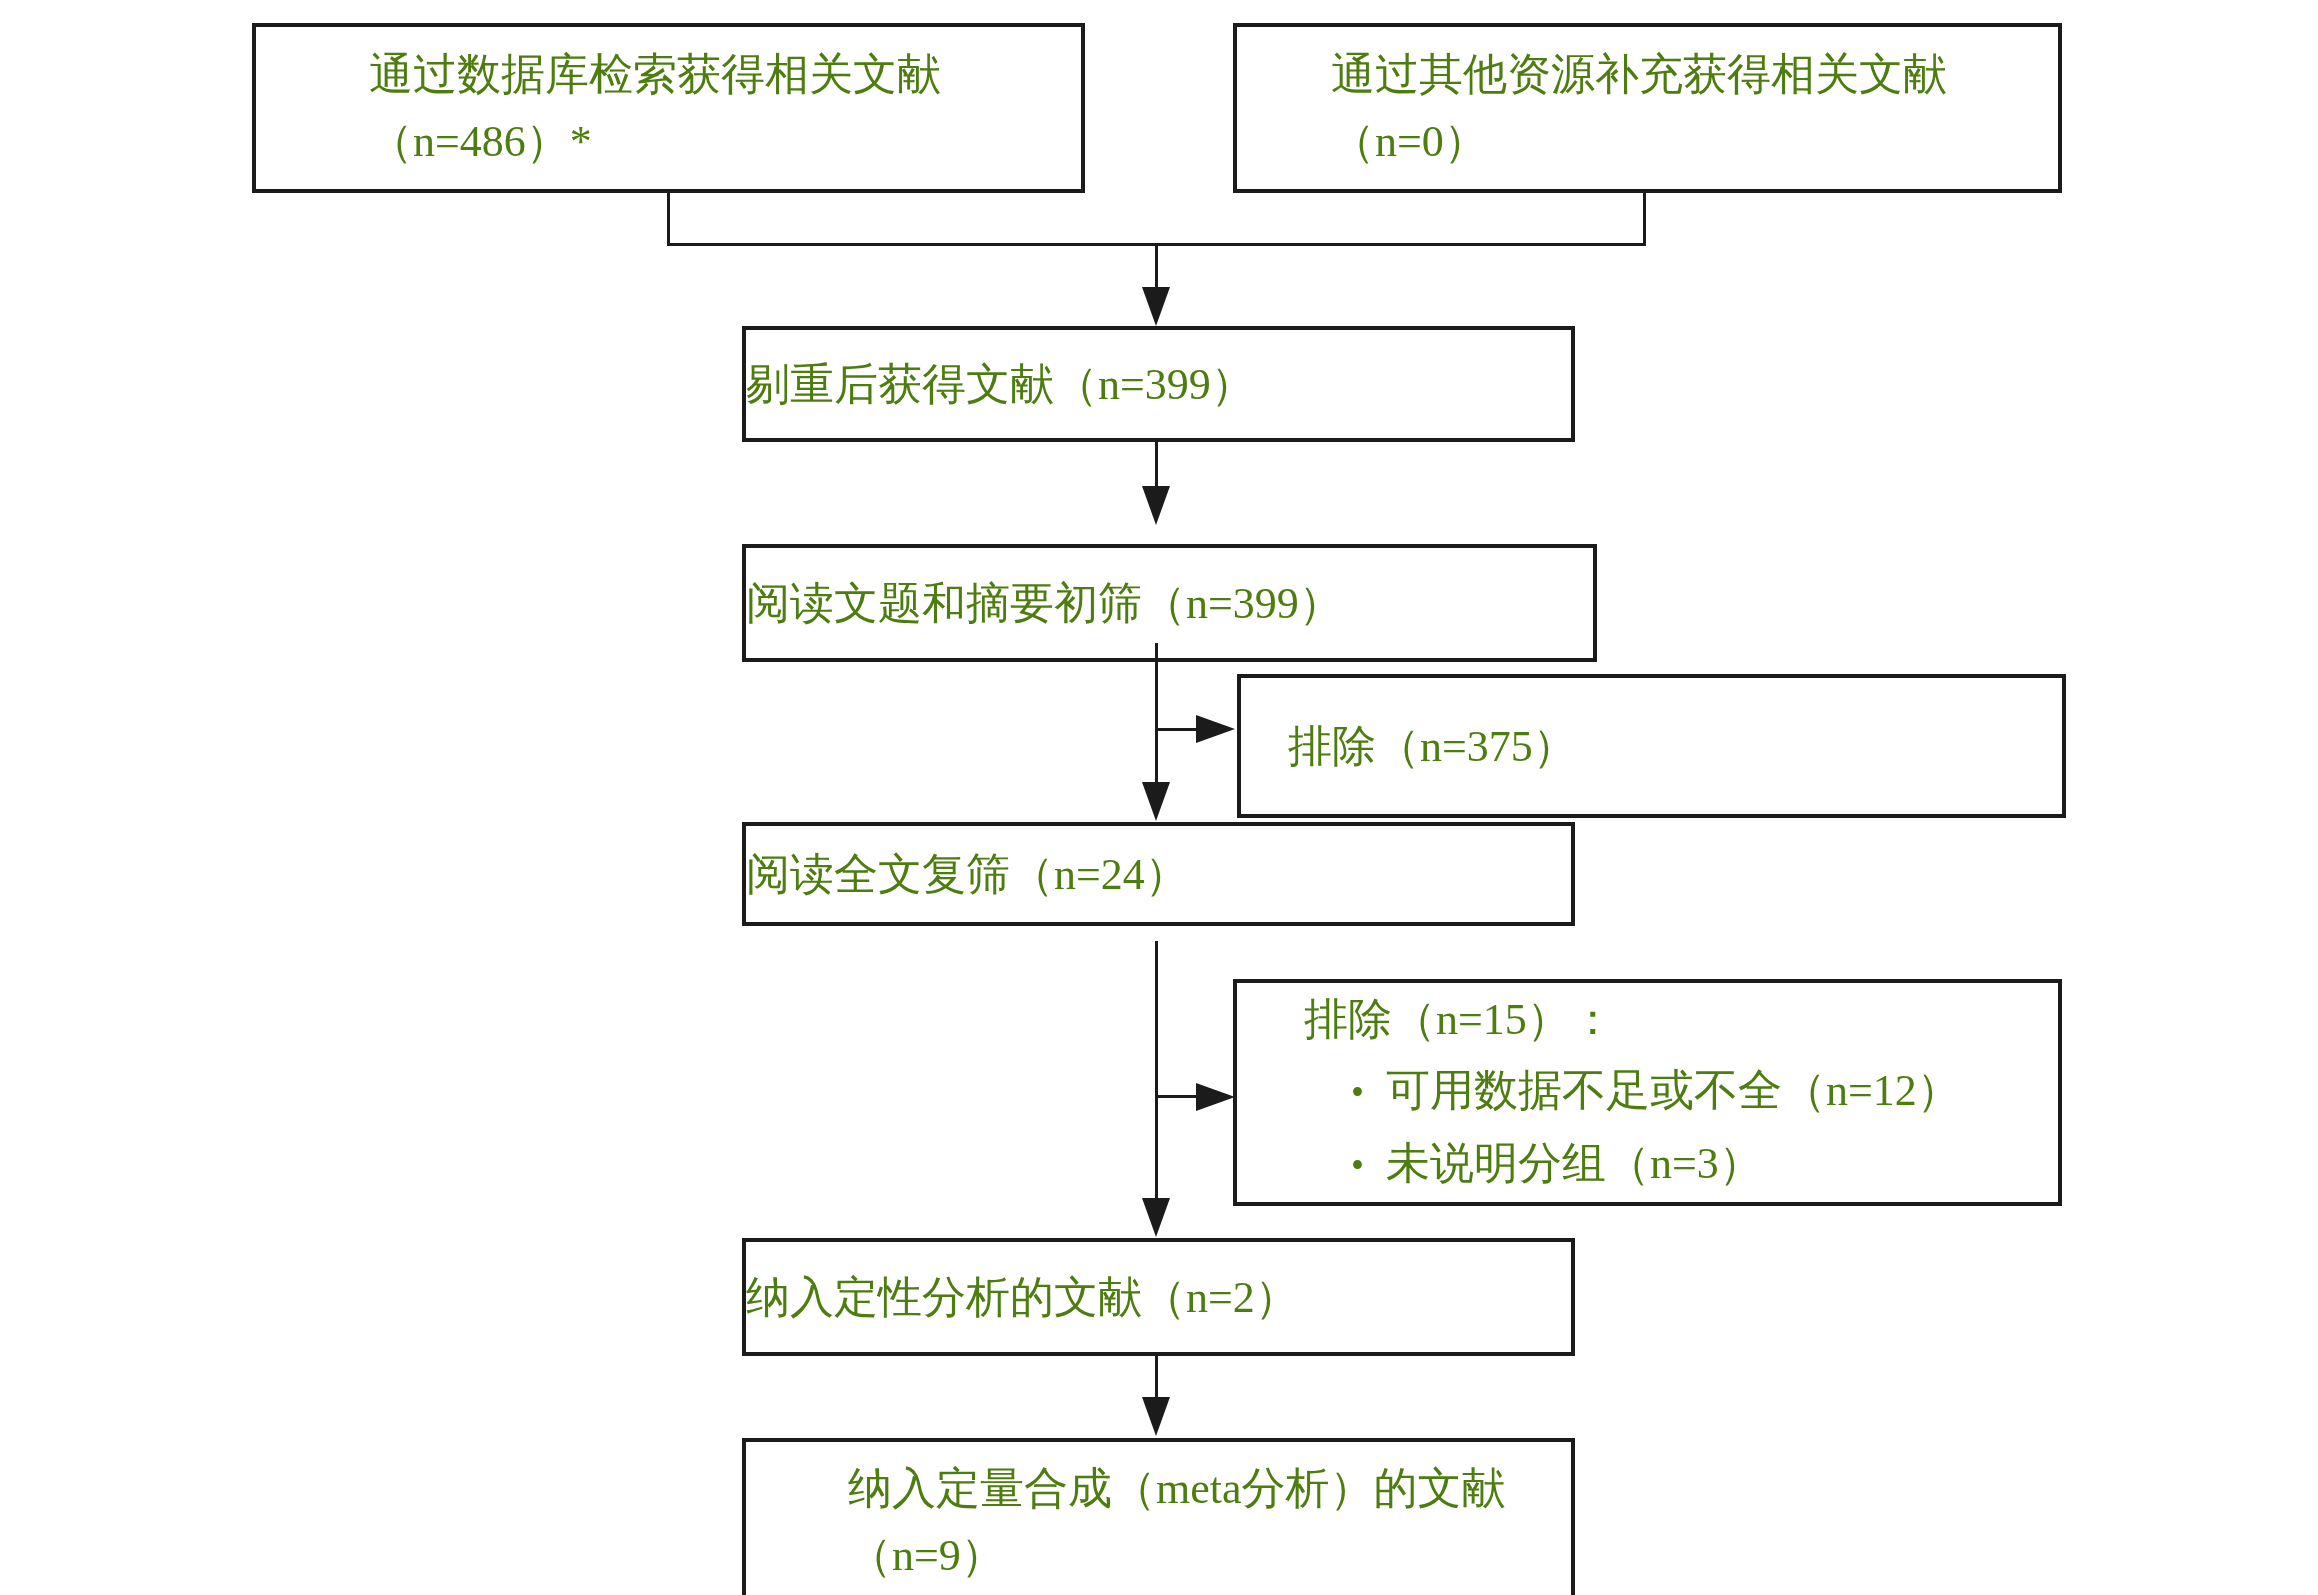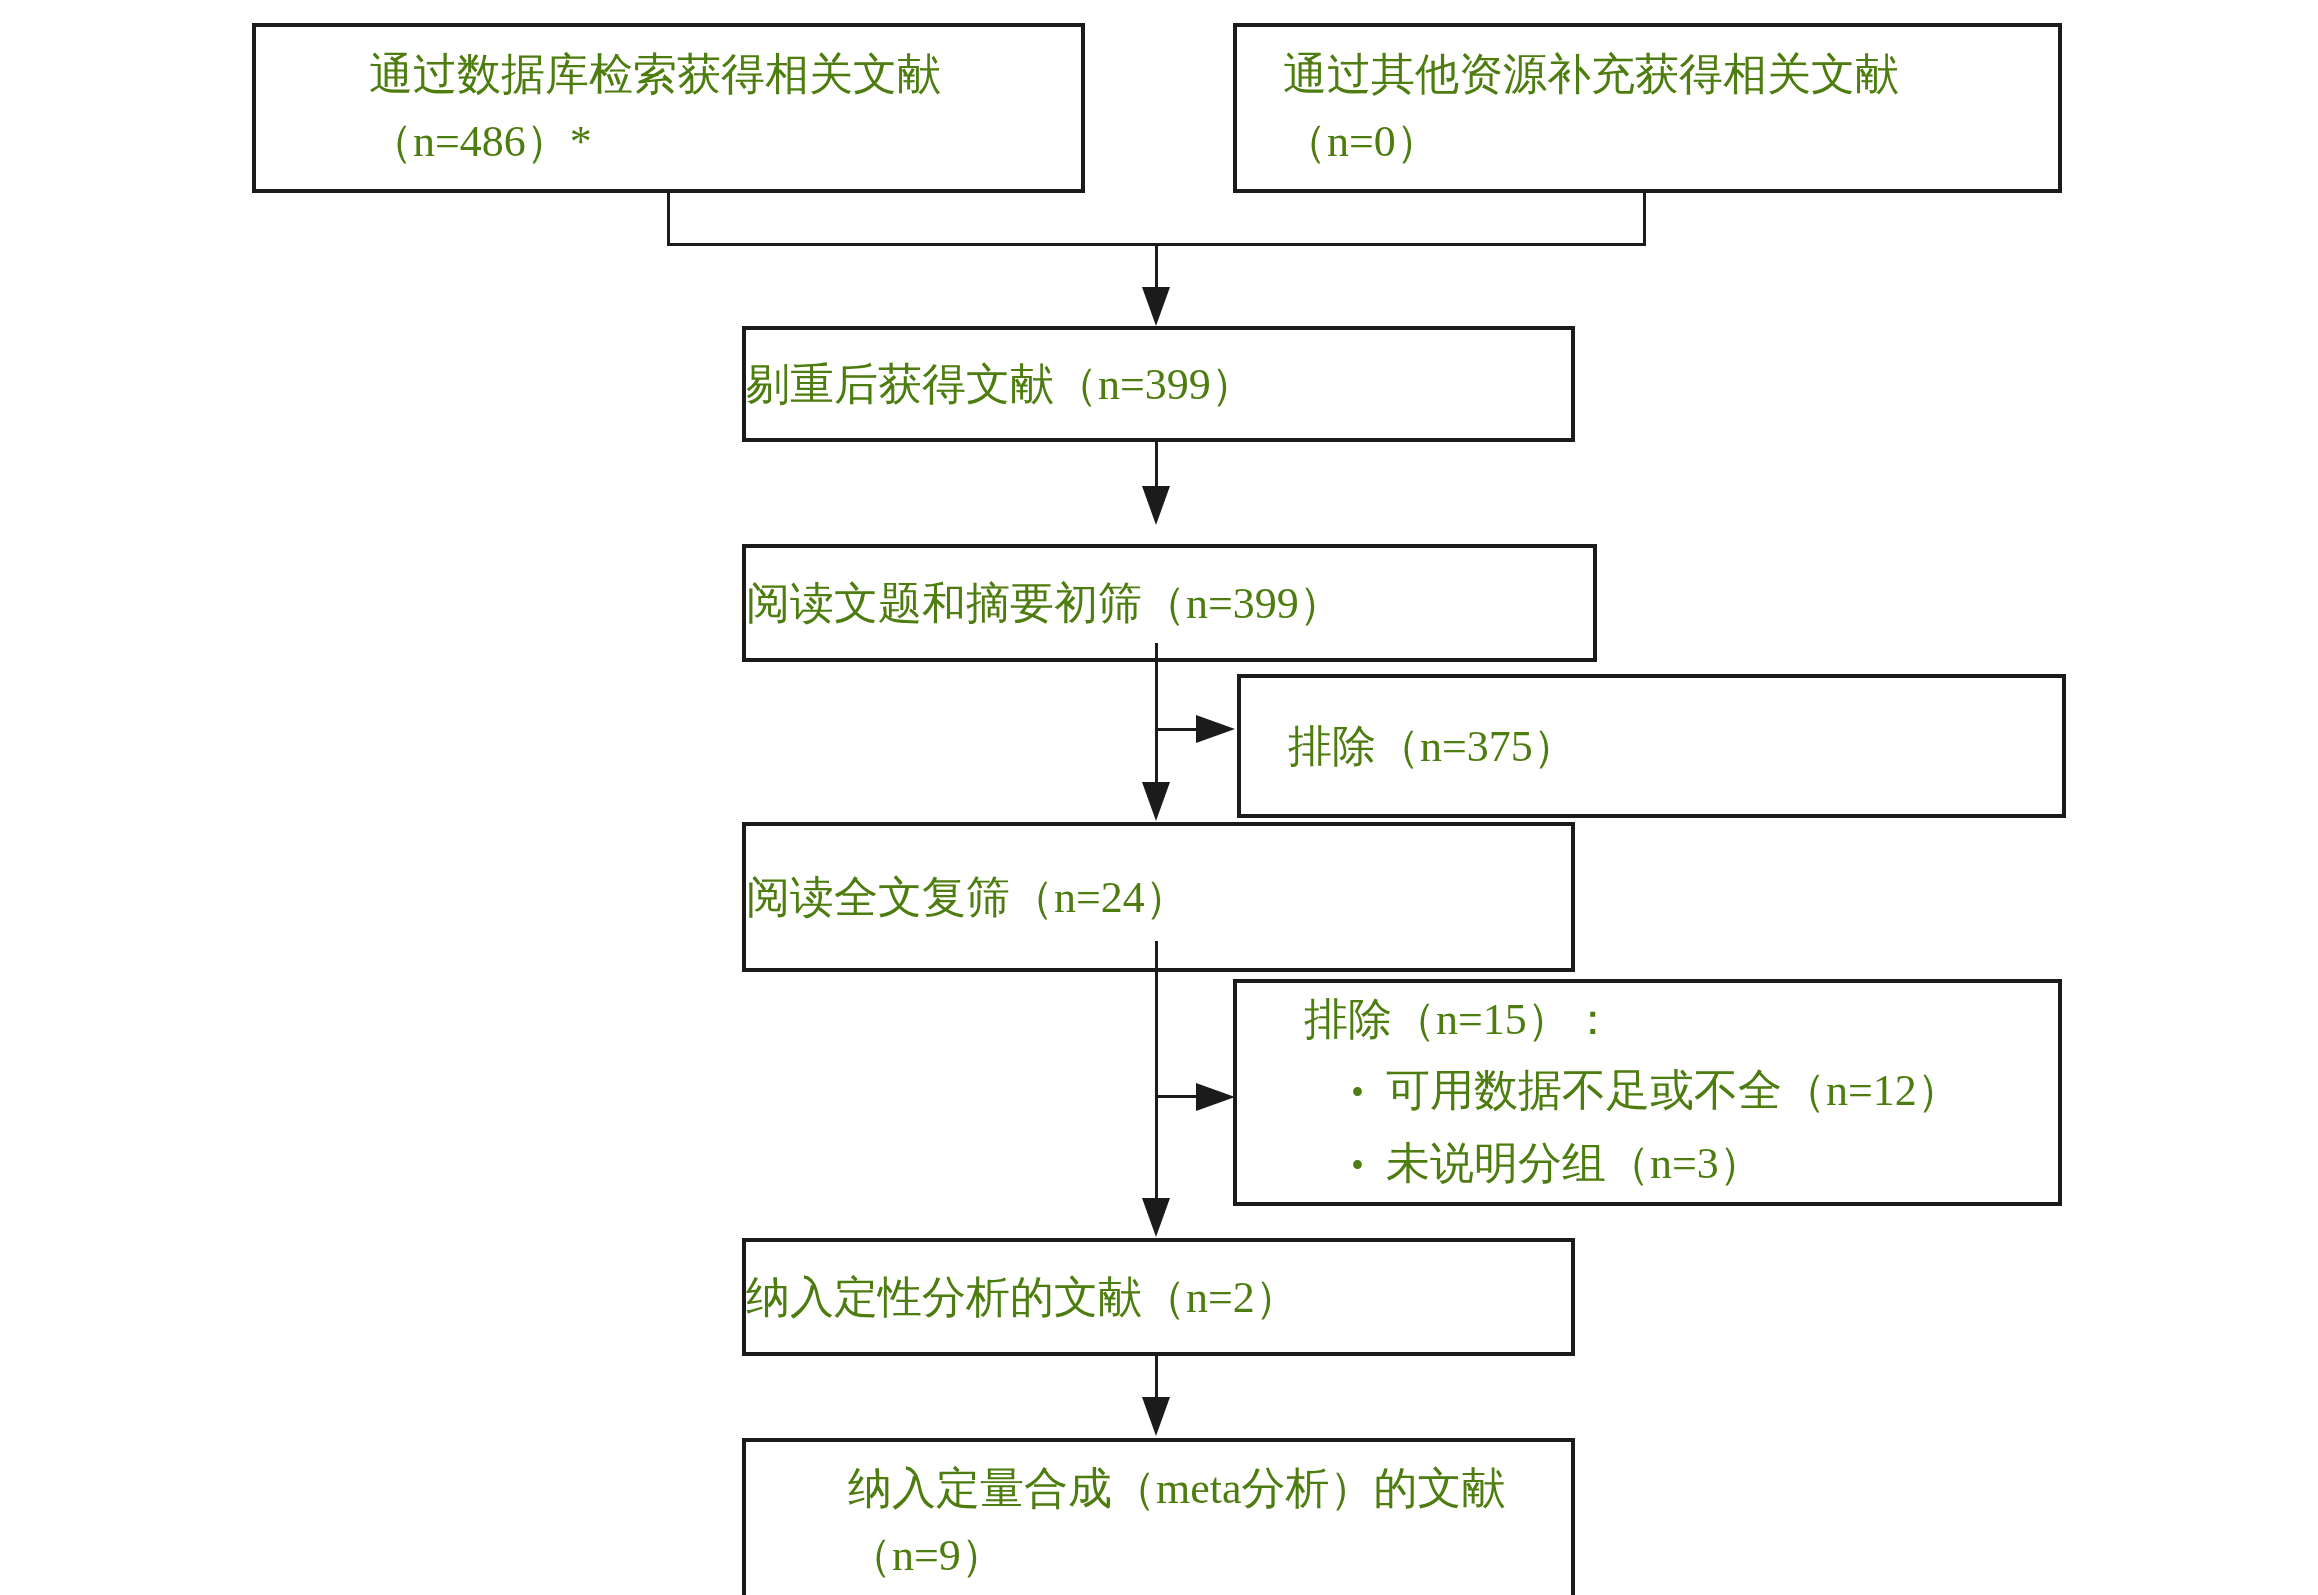--- a/index.html
+++ b/index.html
@@ -69,21 +69,21 @@
 </head>
 <body>
 
 <div class="canvas">
 
   <div class="box left-text" style="left:252px; top:6.7px; width:833px; height:170px; padding-left:113px;">
     <div>通过数据库检索获得相关文献</div>
     <div>（n=486）*</div>
   </div>
 
-  <div class="box left-text" style="left:1233px; top:6.7px; width:829px; height:170px; padding-left:46px;">
+  <div class="box left-text" style="left:1233px; top:6.7px; width:829px; height:170px; padding-left:94px;">
     <div>通过其他资源补充获得相关文献</div>
     <div>（n=0）</div>
   </div>
 
   <div class="vline" style="left:667px; top:177px; height:52px;"></div>
   <div class="vline" style="left:1643px; top:177px; height:52px;"></div>
   <div class="hline" style="left:667px; top:227px; width:979px;"></div>
   <div class="vline" style="left:1155px; top:229px; height:44px;"></div>
   <div class="arrow-down" style="left:1142px; top:271px;"></div>
 
@@ -100,21 +100,21 @@
 
   <div class="vline" style="left:1155px; top:627px; height:140px;"></div>
   <div class="arrow-down" style="left:1142px; top:766px;"></div>
   <div class="hline" style="left:1157px; top:712px; width:42px;"></div>
   <div class="arrow-right" style="left:1196px; top:699px;"></div>
 
   <div class="box left-text" style="left:1237px; top:658px; width:829px; height:144px; padding-left:47px;">
     <div>排除（n=375）</div>
   </div>
 
-  <div class="box center-text" style="left:742px; top:806px; width:833px; height:150px;">
+  <div class="box center-text" style="left:742px; top:806px; width:833px; height:104px;">
     <div>阅读全文复筛（n=24）</div>
   </div>
 
   <div class="vline" style="left:1155px; top:925px; height:258px;"></div>
   <div class="arrow-down" style="left:1142px; top:1182px;"></div>
   <div class="hline" style="left:1157px; top:1079px; width:42px;"></div>
   <div class="arrow-right" style="left:1196px; top:1067px;"></div>
 
   <div class="box left-text" style="left:1233px; top:963px; width:829px; height:227px; padding-left:67px; line-height:71px;">
     <div>排除（n=15）：</div>

